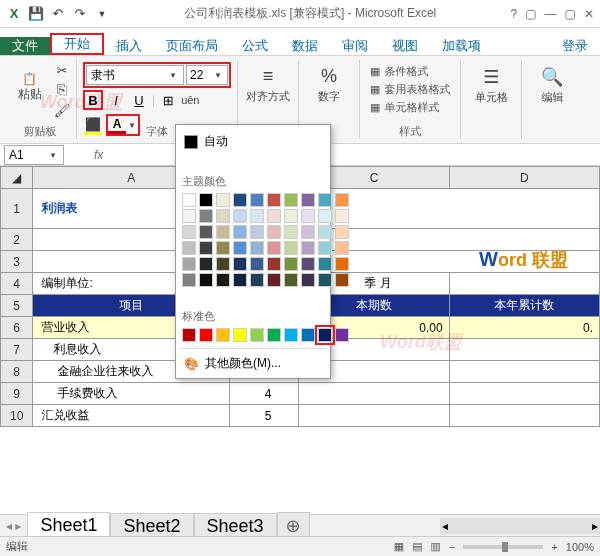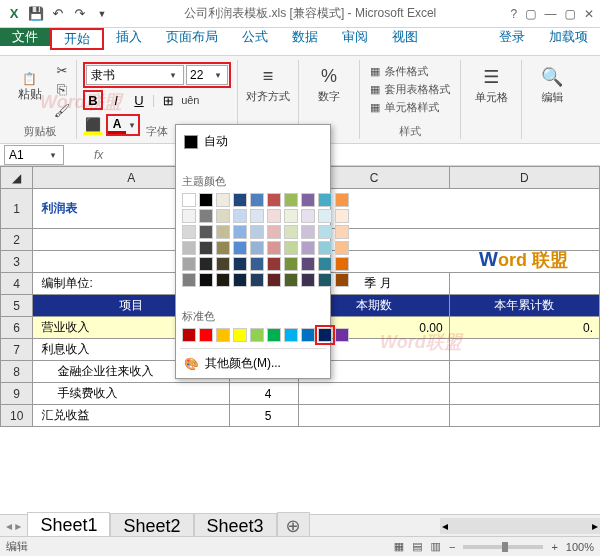--- a/index.html
+++ b/index.html
@@ -3,21 +3,21 @@
 <meta charset="utf-8">
 <style>
 * { box-sizing: border-box; margin: 0; padding: 0; font-family: "Microsoft YaHei", sans-serif; }
 body { width: 600px; height: 556px; background: #fff; overflow: hidden; position: relative; font-size: 12px; }
 .titlebar { height: 28px; background: #fff; display: flex; align-items: center; padding: 0 6px; border-bottom: 1px solid #d4d4d4; }
 .titlebar .qat { display: flex; gap: 6px; align-items: center; }
 .tb-icon { width: 16px; height: 16px; display: flex; align-items: center; justify-content: center; font-size: 13px; color: #444; }
 .excel-ico { color: #217346; font-weight: bold; }
 .titlebar .title { flex: 1; text-align: center; color: #666; font-size: 12px; }
 .titlebar .winbtns { display: flex; gap: 8px; color: #666; }
-.menubar { height: 28px; background: #fff; display: flex; align-items: flex-start; border-bottom: 1px solid #d4d4d4; }
+.menubar { height: 28px; background: #fff; display: flex; align-items: flex-end; border-bottom: 1px solid #d4d4d4; }
 .menubar .mtab { padding: 0 12px; display: flex; align-items: center; font-size: 13px; color: #0369a1; cursor: pointer; }
 .mtab.file { background: #217346; color: #fff; }
 .mtab.active { border: 2px solid #e31b23; }
 .mtab.login { margin-left: auto; }
 .ribbon { height: 88px; background: #f5f5f5; border-bottom: 1px solid #d4d4d4; display: flex; padding: 4px; }
 .rgroup { border-right: 1px solid #d4d4d4; padding: 2px 6px 14px 6px; display: flex; flex-direction: column; align-items: center; position: relative; }
 .rgroup .glabel { position: absolute; bottom: 0; font-size: 11px; color: #666; }
 .paste-btn { width: 40px; height: 50px; display: flex; flex-direction: column; align-items: center; justify-content: center; color: #444; }
 .clipboard-icons { display: flex; flex-direction: column; gap: 4px; margin-left: 4px; }
 .font-group { display: flex; flex-direction: column; gap: 2px; }
@@ -103,22 +103,22 @@
 
 <div class="menubar">
   <div class="mtab file">文件</div>
   <div class="mtab active">开始</div>
   <div class="mtab">插入</div>
   <div class="mtab">页面布局</div>
   <div class="mtab">公式</div>
   <div class="mtab">数据</div>
   <div class="mtab">审阅</div>
   <div class="mtab">视图</div>
+  <div class="mtab">加载项</div>
   <div class="mtab login">登录</div>
-  <div class="mtab">加载项</div>
 </div>
 
 <div class="ribbon">
   <div class="rgroup">
     <div style="display:flex">
       <div class="paste-btn">
         <span class="bicon">📋</span>
         <span>粘贴</span>
       </div>
       <div class="clipboard-icons">
@@ -254,21 +254,21 @@
         </tr>
     <tr class="data-row yellow-row">
           <th class="rowhdr">6</th>
           <td>营业收入</td>
           <td class="num">1</td>
           <td style="text-align:right;padding-right:6px">0.00</td>
           <td style="text-align:right;padding-right:6px">0.</td>
         </tr>
     <tr class="data-row">
           <th class="rowhdr">7</th>
-          <td style="padding-left:8px">利息收入</td>
+          <td style="padding-left:20px">利息收入</td>
           <td class="num">2</td>
           <td></td>
           <td></td>
         </tr>
     <tr class="data-row">
           <th class="rowhdr">8</th>
           <td style="padding-left:24px">金融企业往来收入</td>
           <td class="num">3</td>
           <td></td>
           <td></td>

